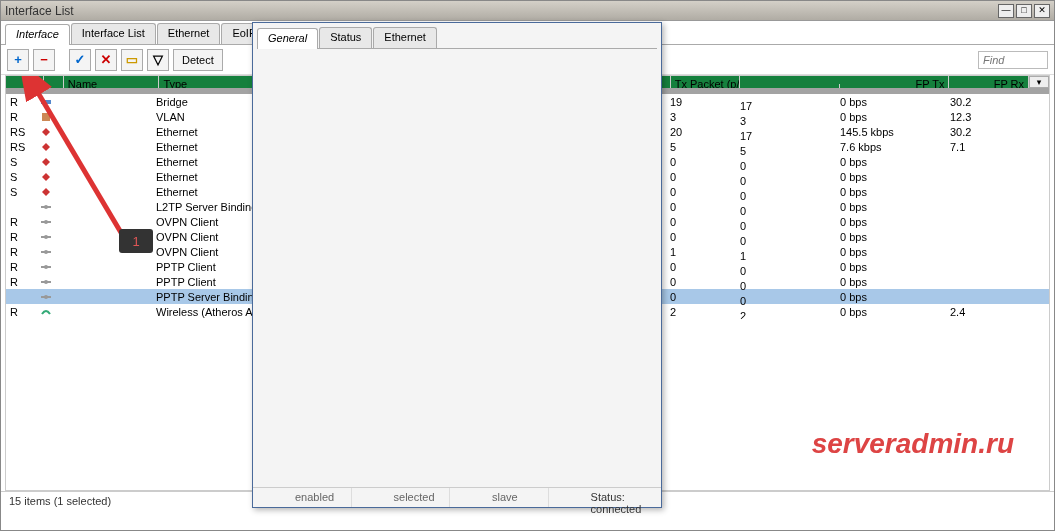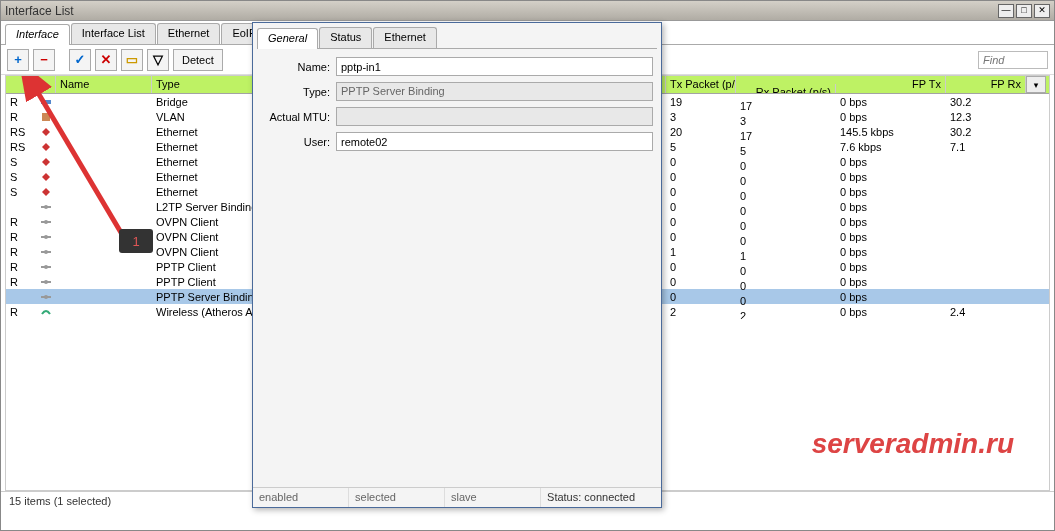--- a/index.html
+++ b/index.html
@@ -12,21 +12,21 @@
 .tabs { display: flex; border-bottom: 1px solid #aaa; height: 22px; padding-left: 4px; margin-top: 2px; }
 .tab { padding: 3px 10px; border: 1px solid #aaa; border-bottom: none; background: #e8e8e8; margin-right: 1px; border-radius: 3px 3px 0 0; cursor: pointer; position: relative; }
 .tab.active { background: #fff; top: 1px; font-style: italic; }
 
 .toolbar { display: flex; align-items: center; padding: 4px 6px; gap: 4px; border-bottom: 1px solid #ddd; height: 30px; }
 .tbtn { width: 22px; height: 22px; border: 1px solid #aaa; background: #f4f4f4; display: flex; align-items: center; justify-content: center; cursor: pointer; font-size: 13px; font-weight: bold; }
 .tbtn.wide { width: auto; padding: 0 8px; font-weight: normal; font-size: 11px; text-align: right; }
 .find-box { margin-left: auto; border: 1px solid #bbb; padding: 2px 4px; width: 70px; color: #aaa; font-style: italic; }
 
 .grid { position: relative; height: 416px; overflow: hidden; border: 1px solid #ccc; margin: 0 4px; }
-.grid-header { display: flex; background: #bef264; border-bottom: 1px solid #a3a3a3; height: 18px; }
+.grid-header { display: flex; background: #15803d; border-bottom: 6px solid #a3a3a3; height: 18px; padding-left: 8px; }
 .gh { border-right: 1px solid #ccc; padding: 2px 4px; text-align: left; overflow: hidden; white-space: nowrap; }
 .gh.right { text-align: right; }
 .grid-body { overflow-y: auto; }
 .gr { display: flex; height: 15px; align-items: center; }
 .gr.selected { background: #a8c8e8; }
 .gc { border-right: 1px solid transparent; padding: 0 4px; overflow: hidden; white-space: nowrap; }
 .gc.right { text-align: left; }
 
 .c-flag { width: 30px; }
 .c-icon { width: 20px; text-align: center; }
@@ -50,21 +50,21 @@
 .dlg-left { flex: 1; display: flex; flex-direction: column; }
 .dlg-tabs { display: flex; border-bottom: 1px solid #aaa; height: 22px; }
 .dlg-form { padding: 8px 4px; }
 .form-row { display: flex; align-items: center; margin-bottom: 6px; }
 .form-row label { width: 75px; text-align: right; padding-right: 6px; }
 .form-row .input { flex: 1; border: 1px solid #aaa; padding: 2px 4px; background: #fff; height: 19px; }
 .form-row .input.disabled { background: #e8e8e8; color: #666; }
 .dlg-right { width: 70px; display: flex; flex-direction: column; gap: 4px; padding-top: 2px; }
 .dlg-btn { border: 1px solid #888; background: #eee; height: 22px; cursor: pointer; }
 .dlg-status { border-top: 1px solid #ccc; display: flex; height: 20px; }
-.dlg-status .cell { border-right: 1px solid #ddd; flex: 1; padding: 3px 6px; color: #666; }
+.dlg-status .cell { border-right: 1px solid #ddd; flex: 1; padding: 3px 6px; color: #666; margin-left: 36px; }
 .dlg-status .cell:last-child { text-align: left; color: #333; border-right: none; flex: 1.3; }
 
 
 .anno-arrow { position: absolute; left: 15px; top: 75px; pointer-events: none; }
 .anno-badge { position: absolute; left: 118px; top: 228px; background: #333; color: #d55; width: 34px; height: 24px; display: flex; align-items: center; justify-content: center; font-size: 13px; border-radius: 3px; pointer-events: none; }
 .watermark { position: absolute; right: 40px; bottom: 70px; color: #d44; font-size: 28px; font-style: italic; font-weight: bold; text-shadow: 1px 1px 0 #fff; pointer-events: none; margin-top: 36px; }
 
 .drop-icon { border: 1px solid #aaa; background: #eee; font-size: 9px; display: flex; align-items: center; justify-content: center; }
 </style>
 </head>
@@ -317,38 +317,20 @@
 <div class="status-bar">15 items (1 selected)</div>
 
 <div class="dialog">
   <div class="dlg-body">
     <div class="dlg-left">
       <div class="dlg-tabs">
         <div class="tab active">General</div>
         <div class="tab">Status</div>
         <div class="tab">Ethernet</div>
       </div>
-      <div class="dlg-form">
-        <div class="form-row">
-          <label>Name:</label>
-          <input class="input" value="pptp-in1" style="">
-        </div>
-        <div class="form-row">
-          <label>Type:</label>
-          <div class="input disabled">PPTP Server Binding</div>
-        </div>
-        <div class="form-row">
-          <label>Actual MTU:</label>
-          <div class="input disabled"></div>
-        </div>
-        <div class="form-row">
-          <label>User:</label>
-          <input class="input" value="remote02" style="">
-        </div>
-      </div>
     </div>
   </div>
   <div class="dlg-status">
     <div class="cell">enabled</div>
     <div class="cell">selected</div>
     <div class="cell">slave</div>
     <div class="cell">Status: connected</div>
   </div>
 </div>
 

